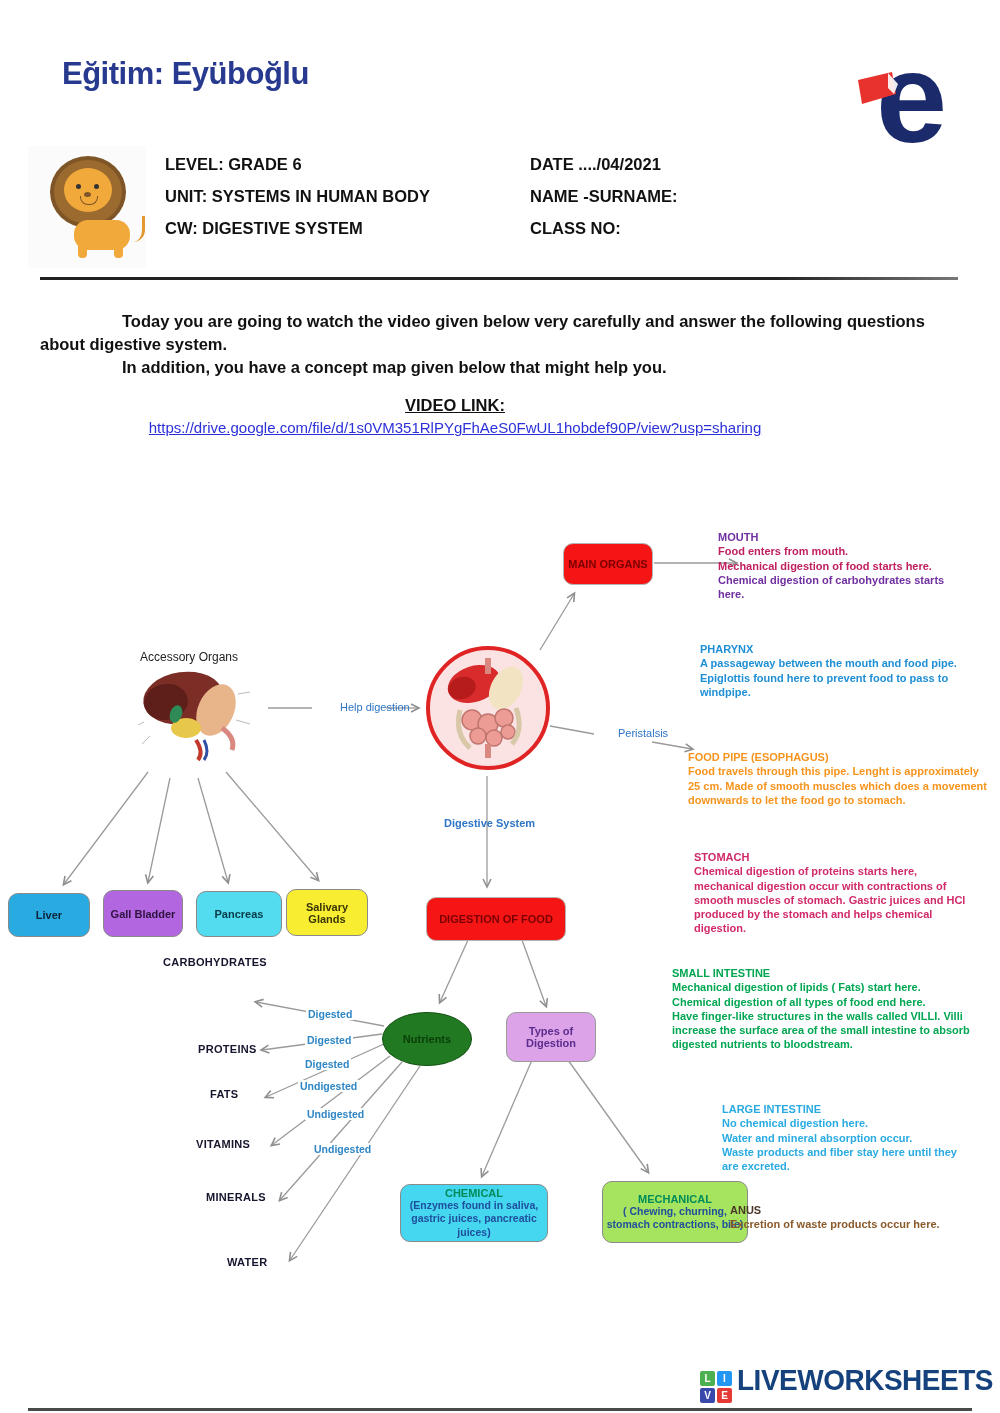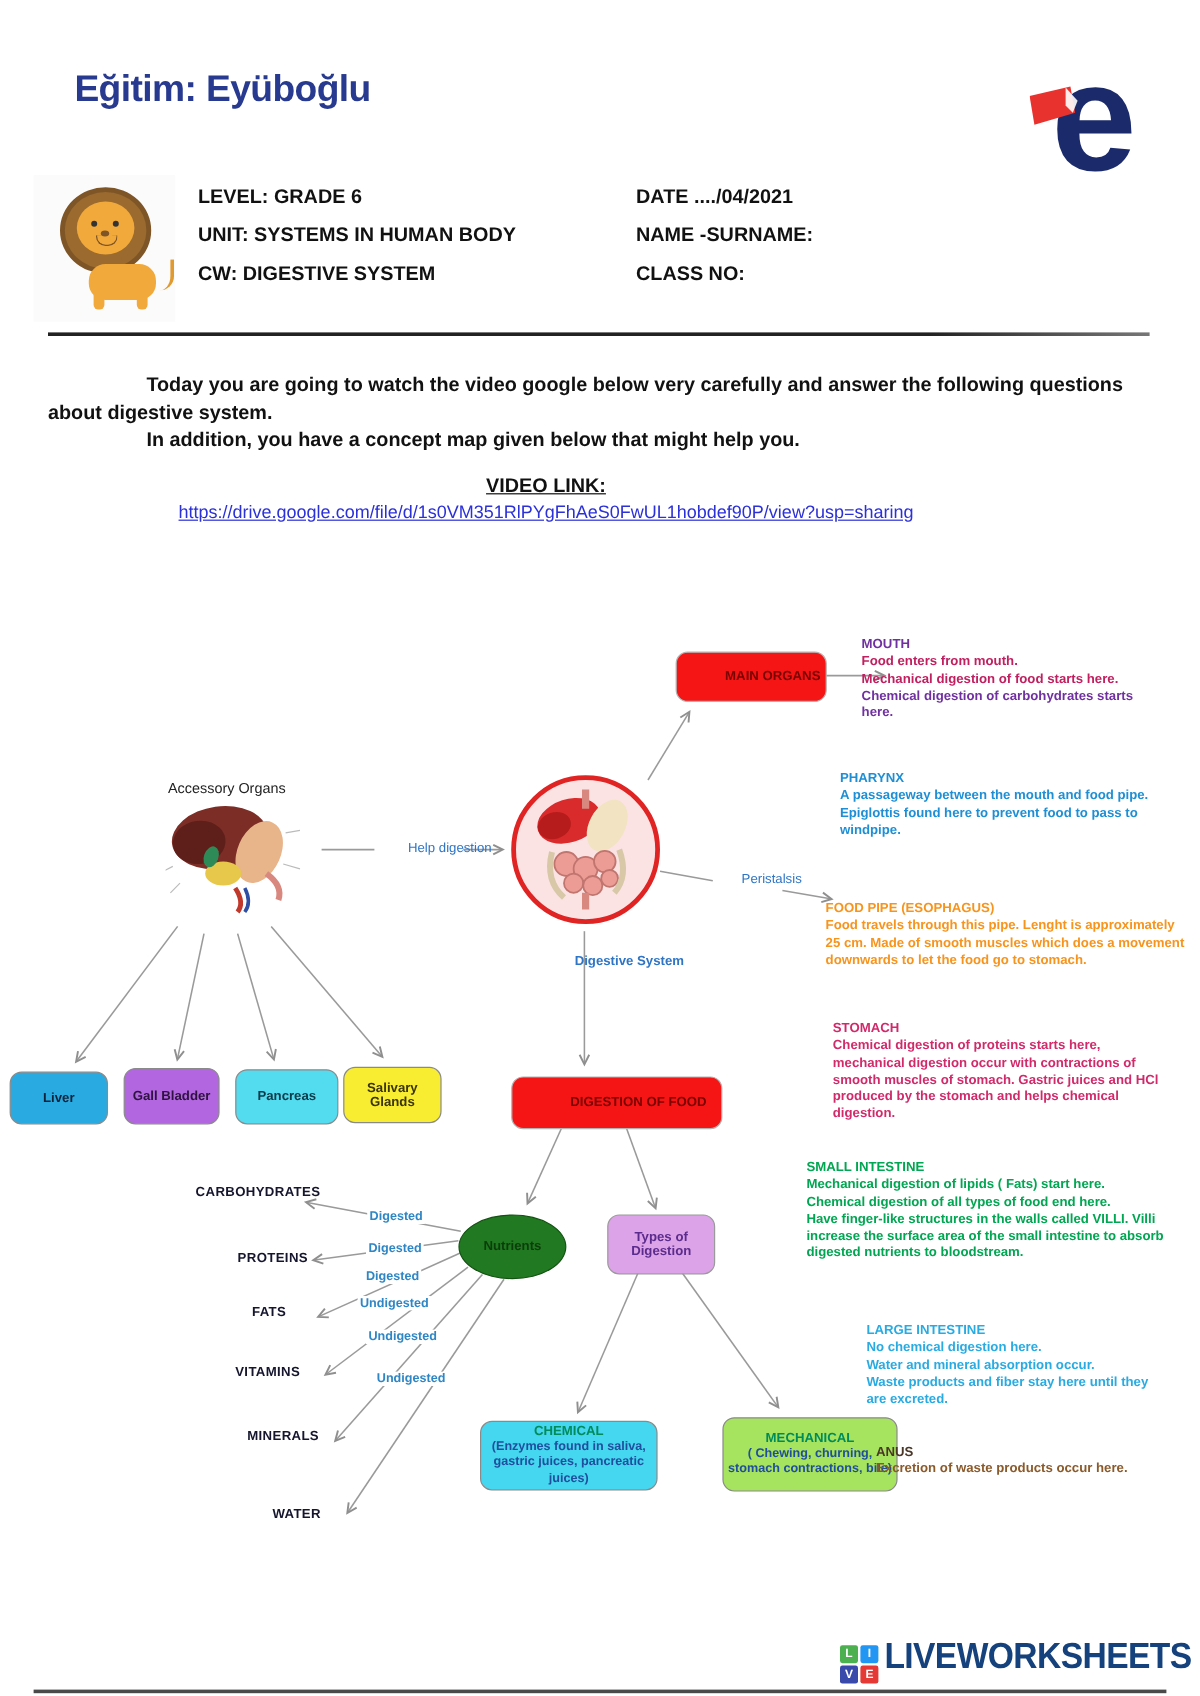--- a/index.html
+++ b/index.html
@@ -37,21 +37,21 @@
   .video-label{position:absolute;left:0;top:396px;width:910px;text-align:center;font-size:16.5px;
                font-weight:bold;color:#111;text-decoration:underline;}
   .video-url{position:absolute;left:0;top:419px;width:910px;text-align:center;font-size:15px;
              color:#2B30D8;text-decoration:underline;cursor:pointer;}
 
   
   .arrows{position:absolute;left:0;top:0;pointer-events:none;}
   .ln{stroke:#9a9a9a;stroke-width:1.3;fill:none;}
   .node{position:absolute;display:flex;align-items:center;justify-content:center;text-align:center;
         font-weight:bold;border:1px solid #8a8a8a;border-radius:10px;}
-  .red-node{background:#F51515;color:#7A0000;font-size:11px;border-color:#B3b3b3;padding-left:36px;}
+  .red-node{background:#F51515;color:#7A0000;font-size:11px;border-color:#B3b3b3;}
   #main-organs{left:563px;top:543px;width:88px;height:40px;}
   #digestion-of-food{left:426px;top:897px;width:138px;height:42px;}
   #liver-box{left:8px;top:893px;width:80px;height:42px;background:#29ABE2;color:#0B2239;font-size:11px;}
   #gall-box{left:103px;top:890px;width:78px;height:45px;background:#B266E0;color:#2E1240;font-size:11px;}
   #pancreas-box{left:196px;top:891px;width:84px;height:44px;background:#53DBF0;color:#083A47;font-size:11px;}
   #salivary-box{left:286px;top:889px;width:80px;height:45px;background:#F9ED32;color:#3A3505;font-size:11px;}
   #nutrients{left:382px;top:1012px;width:88px;height:52px;border-radius:50%;background:#217A21;
              color:#0A3D0A;font-size:11px;border-color:#145214;}
   #types-box{left:506px;top:1012px;width:88px;height:48px;background:#DDA3E8;color:#5B2C8D;
              font-size:11px;border-color:#9a9a9a;}
@@ -60,21 +60,21 @@
   #mechanical-box{left:566px;top:1181px;width:144px;height:60px;background:#A6E35F;flex-direction:column;
                   font-size:10.5px;border-color:#8a8a8a;margin-left:36px;}
   .box-title{color:#008C5A;font-size:11px;font-weight:bold;}
   .box-body{color:#1F4E9C;font-weight:bold;line-height:1.25;}
 
   .plain-label{position:absolute;font-size:12px;color:#222;}
   #accessory-label{left:140px;top:650px;}
   .blue-label{position:absolute;font-size:11px;color:#2E75C6;padding-left:20px;}
   #help-digestion{left:320px;top:701px;}
   #peristalsis{left:598px;top:727px;}
-  #digestive-system{left:424px;top:795px;width:126px;text-align:right;font-weight:bold;}
+  #digestive-system{left:424px;top:817px;width:126px;text-align:left;font-weight:bold;}
 
   .cat-label{position:absolute;font-size:11px;font-weight:bold;color:#15152E;letter-spacing:0.3px;}
   .state-label{position:absolute;font-size:10.5px;font-weight:bold;color:#2E86C5;background:#fff;
                padding:0 2px;}
 
   .note{position:absolute;font-size:11px;font-weight:bold;line-height:1.3;}
   .note .t{display:block;}
   #mouth-note{left:718px;top:530px;width:235px;}
   #mouth-note .t,#mouth-note .l3{color:#7030A0;}
   #mouth-note .l1,#mouth-note .l2{color:#C02060;}
@@ -134,21 +134,21 @@
     <div>CW: DIGESTIVE SYSTEM</div>
   </div>
   <div class="info-col info-right">
     <div>DATE ..../04/2021</div>
     <div>NAME -SURNAME:</div>
     <div>CLASS NO:</div>
   </div>
 
   <div class="rule"></div>
 
-  <p class="intro p1">Today you are going to watch the video google below very carefully and answer the following questions about digestive system.</p>
+  <p class="intro p1">Today you are going to watch the video given below very carefully and answer the following questions about digestive system.</p>
   <p class="intro p2">In addition, you have a concept map given below that might help you.</p>
   <div class="video-label">VIDEO LINK:</div>
   <a class="video-url">https://drive.google.com/file/d/1s0VM351RlPYgFhAeS0FwUL1hobdef90P/view?usp=sharing</a>
 
   <svg class="arrows" width="1000" height="1413">
     <defs>
       <marker id="arr" viewBox="0 0 12 12" refX="9" refY="6" markerWidth="12" markerHeight="12" orient="auto" markerUnits="userSpaceOnUse">
         <path d="M2,2 L10,6 L2,10" fill="none" stroke="#8f8f8f" stroke-width="1.6"></path>
       </marker>
     </defs>
@@ -226,21 +226,21 @@
 
   <div class="node" id="chemical-box">
     <span class="box-title">CHEMICAL</span>
     <span class="box-body">(Enzymes found in saliva, gastric juices, pancreatic juices)</span>
   </div>
   <div class="node" id="mechanical-box">
     <span class="box-title">MECHANICAL</span>
     <span class="box-body">( Chewing, churning, stomach contractions, bile)</span>
   </div>
 
-  <div class="cat-label" style="left:163px;top:988px;">CARBOHYDRATES</div>
+  <div class="cat-label" style="left:163px;top:956px;">CARBOHYDRATES</div>
   <div class="cat-label" style="left:198px;top:1043px;">PROTEINS</div>
   <div class="cat-label" style="left:210px;top:1088px;">FATS</div>
   <div class="cat-label" style="left:196px;top:1138px;">VITAMINS</div>
   <div class="cat-label" style="left:206px;top:1191px;">MINERALS</div>
   <div class="cat-label" style="left:227px;top:1256px;">WATER</div>
 
   <div class="state-label" style="left:306px;top:1008px;">Digested</div>
   <div class="state-label" style="left:305px;top:1034px;">Digested</div>
   <div class="state-label" style="left:303px;top:1058px;">Digested</div>
   <div class="state-label" style="left:298px;top:1080px;">Undigested</div>

